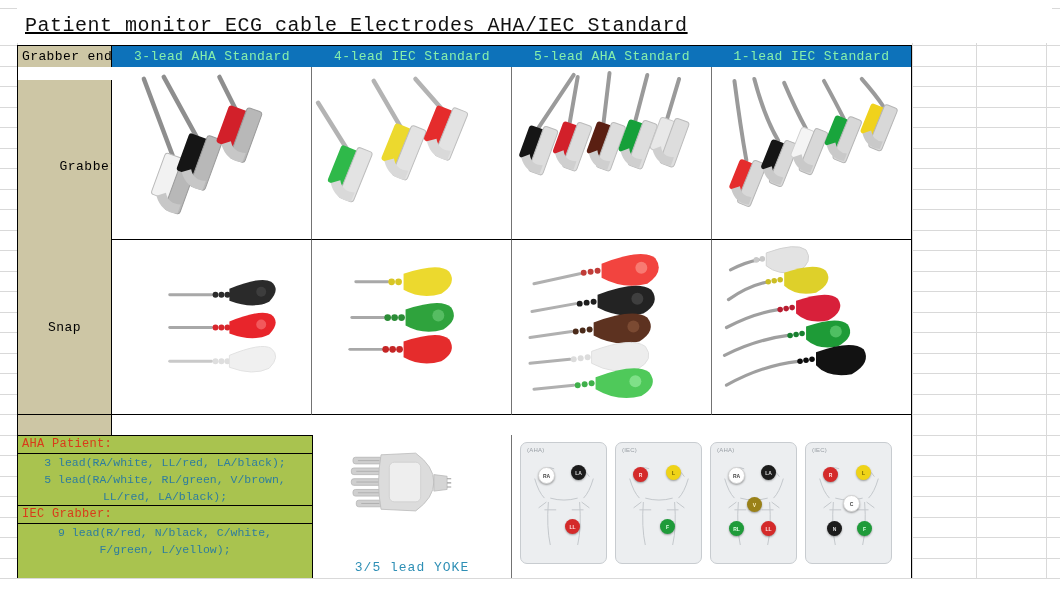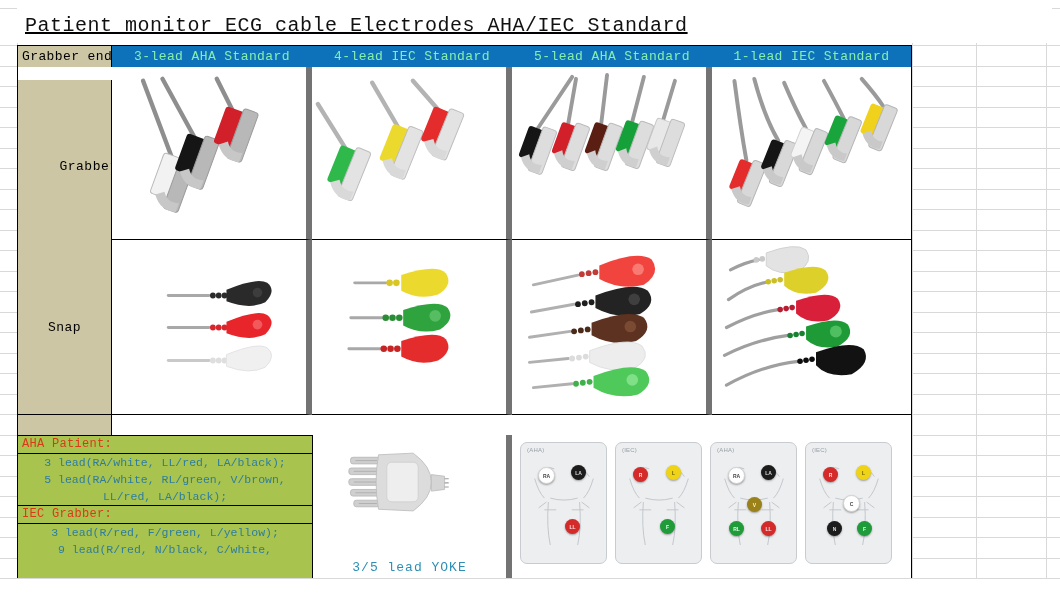--- a/index.html
+++ b/index.html
@@ -46,21 +46,21 @@
   .hdr-blue{background:#0d72ba;color:#86efac;}
 
   .rowlabel{
     position:absolute;left:0;width:94px;box-sizing:border-box;
     background:#cdc6a5;border-right:1px solid #000;border-bottom:1px solid #000;
     display:flex;align-items:center;justify-content:center;
     font-size:13px;color:#000;letter-spacing:.5px;
   }
   .cellbox{
     position:absolute;box-sizing:border-box;
-    border-right:6px solid #737373;border-bottom:1px solid #000;
+    border-right:1px solid #737373;border-bottom:1px solid #000;
     background:#ffffff;overflow:hidden;
   }
   .cellbox.last{border-right:none;}
   .cellbox.nobot{border-bottom:none;}
 
   
   #std-block{
     position:absolute;left:0;top:389px;width:295px;height:143px;
     background:#a9c34f;box-sizing:border-box;
     border-right:1px solid #000;
@@ -440,22 +440,22 @@
       <path d="M104 113 Q140 100 152 110 Q160 124 140 135 Q116 139 104 126 Z" fill="#121212"></path>
     </svg>
   </div>
 
   <div id="std-block">
     <div class="std-head">AHA Patient:</div>
     <div class="std-line">3 lead(RA/white, LL/red, LA/black);</div>
     <div class="std-line">5 lead(RA/white, RL/green, V/brown,</div>
     <div class="std-line">LL/red, LA/black);</div>
     <div class="std-head">IEC Grabber:</div>
-    <div class="std-line">3 lead(R/red, F/green, L/yellow);</div>
     <div class="std-line">9 lead(R/red, N/black, C/white,</div>
+    <div class="std-line">F/green, L/yellow);</div>
   </div>
 
   <div class="cellbox nobot" style="left:295px;top:389px;width:199px;height:143px;">
     <svg class="art" viewBox="0 0 199 143" style="height:118px;">
       <g>
         <g fill="#cfcfcf" stroke="#b5b5b5" stroke-width="1">
           <rect x="28" y="27" width="36" height="8" rx="3"></rect>
           <rect x="26" y="40" width="38" height="8" rx="3"></rect>
           <rect x="26" y="53" width="38" height="8" rx="3"></rect>
           <rect x="28" y="66" width="36" height="8" rx="3"></rect>

